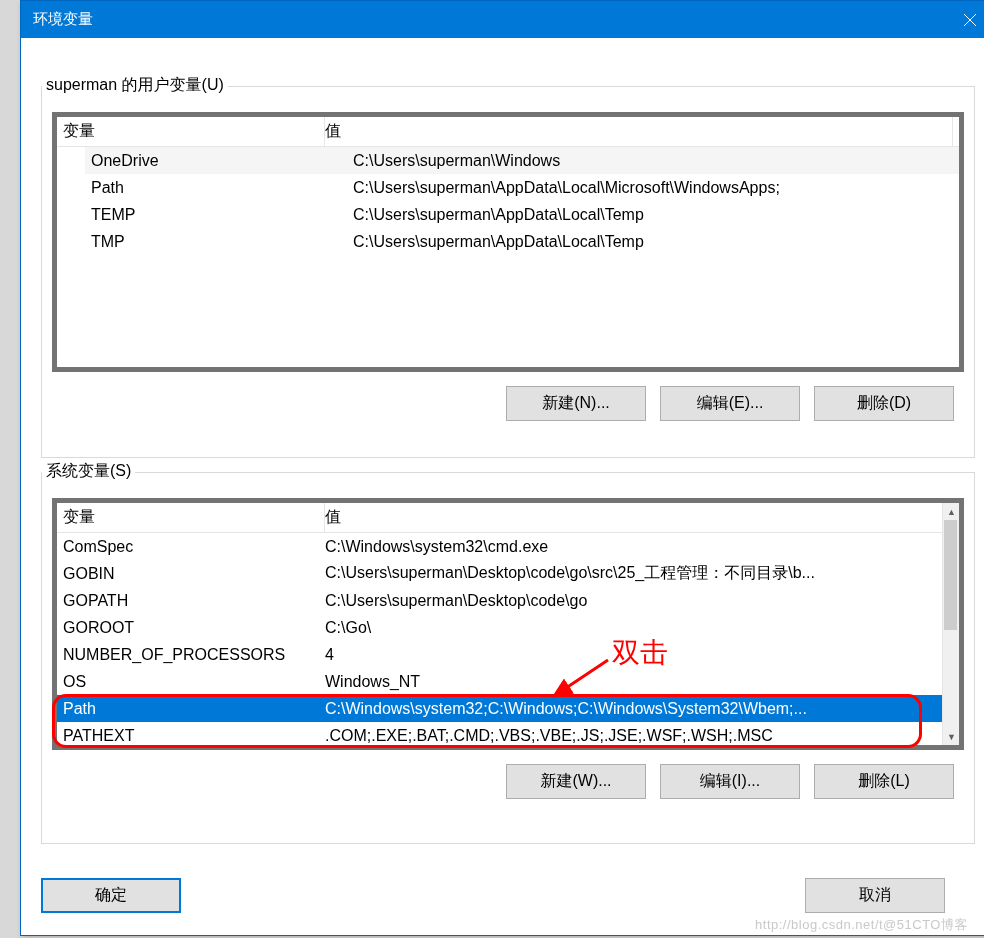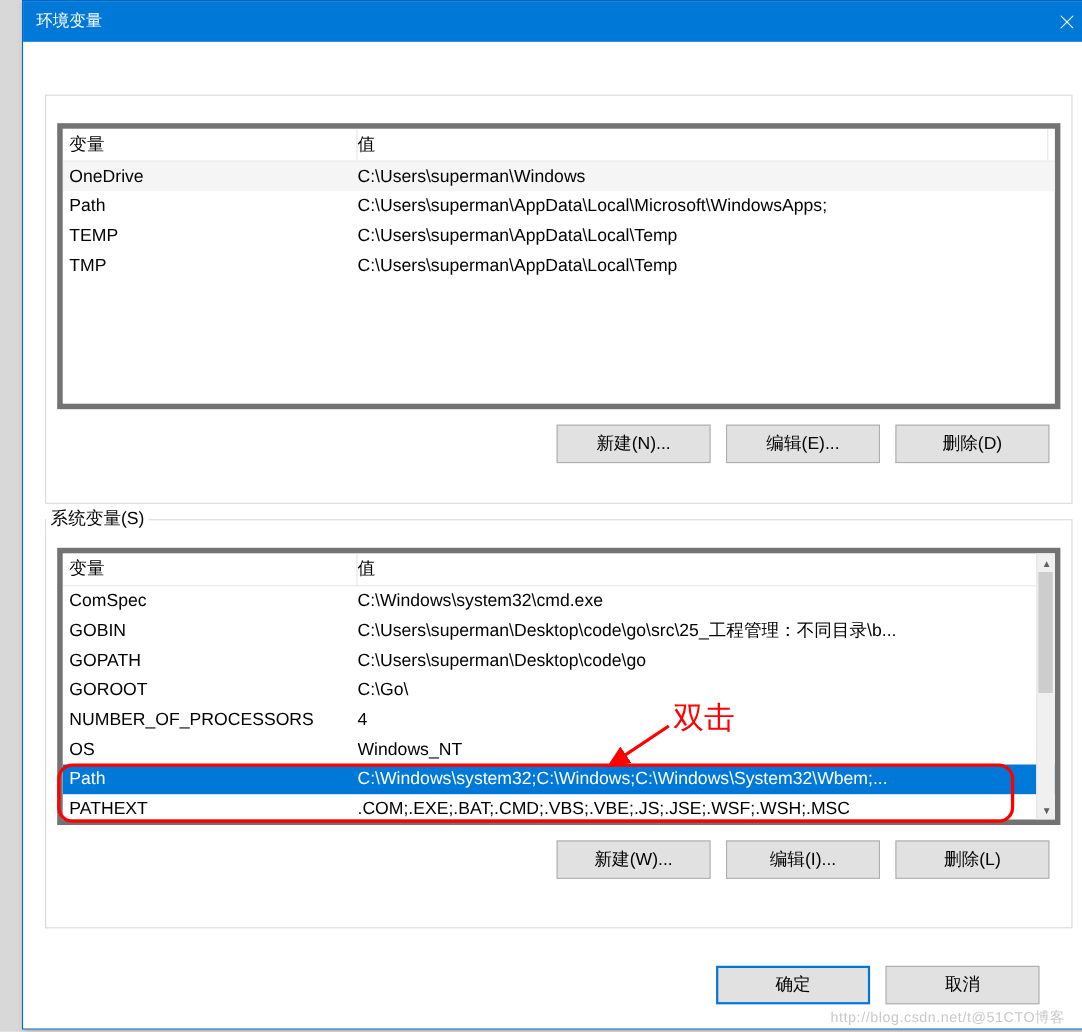--- a/index.html
+++ b/index.html
@@ -16,25 +16,25 @@
   .listview { border: 5px solid #737373; background:#fff; overflow:hidden; position: relative;}
   .lv-user { height: 260px;}
   .lv-sys { height: 252px; }
   .lv-row { display:flex; height:27px; align-items:center; font-size:16px; color:#000; padding: 0 6px; white-space:nowrap; overflow:hidden;}
   .lv-header { font-weight:400; border-bottom: 1px solid #e5e5e5; height:30px; color:#000;}
   .lv-header .cell { border-right: 1px solid #e5e5e5; height:100%; display:flex; align-items:center;}
   .cell-var { width: 262px; flex-shrink:0;}
   .cell-val { flex: 1; overflow:hidden; text-overflow: ellipsis;}
   .alt { background: #f5f5f5;}
   .selected { background: #0078D7; color:#fff;}
-  .lv-body { position: relative; overflow: hidden;}
+  .lv-body { position: relative; overflow: hidden; margin-left: 28px;}
   .btn-row { display:flex; justify-content:flex-end; gap: 14px; padding: 14px 10px 0 10px;}
   .btn { width: 140px; height: 35px; background: #e1e1e1; border: 1px solid #adadad; font-size:16px; color:#000; display:flex; align-items:center; justify-content:center; cursor:pointer;}
   .btn.primary { border: 2px solid #0078D7; background:#e1e1e1;}
-  .footer { display:flex; justify-content:flex-end; gap:14px; padding: 20px 30px 12px 0;}
+  .footer { display:flex; justify-content:space-between; gap:14px; padding: 20px 30px 12px 0;}
   .scrollbar { position:absolute; right:0; top:0; width:17px; height:100%; background:#f0f0f0; border-left:1px solid #e5e5e5;}
   .scroll-thumb { position:absolute; right:2px; top:2px; width:13px; height:110px; background:#cdcdcd;}
   .scroll-arrow { position:absolute; width:17px; height:17px; display:flex; align-items:center; justify-content:center; font-size:9px; color:#606060;}
   .lv-sys-body { height:219px; overflow:hidden; position:relative;}
   .annotation { position:absolute; pointer-events: none; z-index: 50;}
   .anno-rect { position:absolute; border: 3px solid #ff0000; border-radius: 14px; left: 52px; top: 694px; width: 870px; height: 54px;}
   .anno-text { position:absolute; left: 612px; top: 634px; color:#ff0000; font-size: 28px; font-family: SimSun, serif;}
   .anno-arrow { position:absolute; left: 546px; top: 656px;}
   .watermark { position: absolute; right: 16px; bottom: 4px; font-size: 13px; color: #c9c9c9; letter-spacing: 0.5px;}
   .group-top { margin-top: 30px; height: 372px;}
@@ -51,20 +51,21 @@
       <svg width="12" height="12" viewBox="0 0 12 12">
           <line x1="0" y1="0" x2="12" y2="12"></line>
           <line x1="12" y1="0" x2="0" y2="12"></line>
         </svg>
     </div>
   </div>
 
   <div class="body">
 
     <div class="group group-top">
+      <div class="group-label">superman 的用户变量(U)</div>
       <div class="group-inner" style="padding-top:25px;">
         <div class="listview lv-user">
           <div class="lv-row lv-header">
             <div class="cell cell-var">变量</div>
             <div class="cell cell-val">值</div>
           </div>
           <div class="lv-body">
             <div class="lv-row alt">
               <div class="cell-var">OneDrive</div>
               <div class="cell-val">C:\Users\superman\Windows</div>

